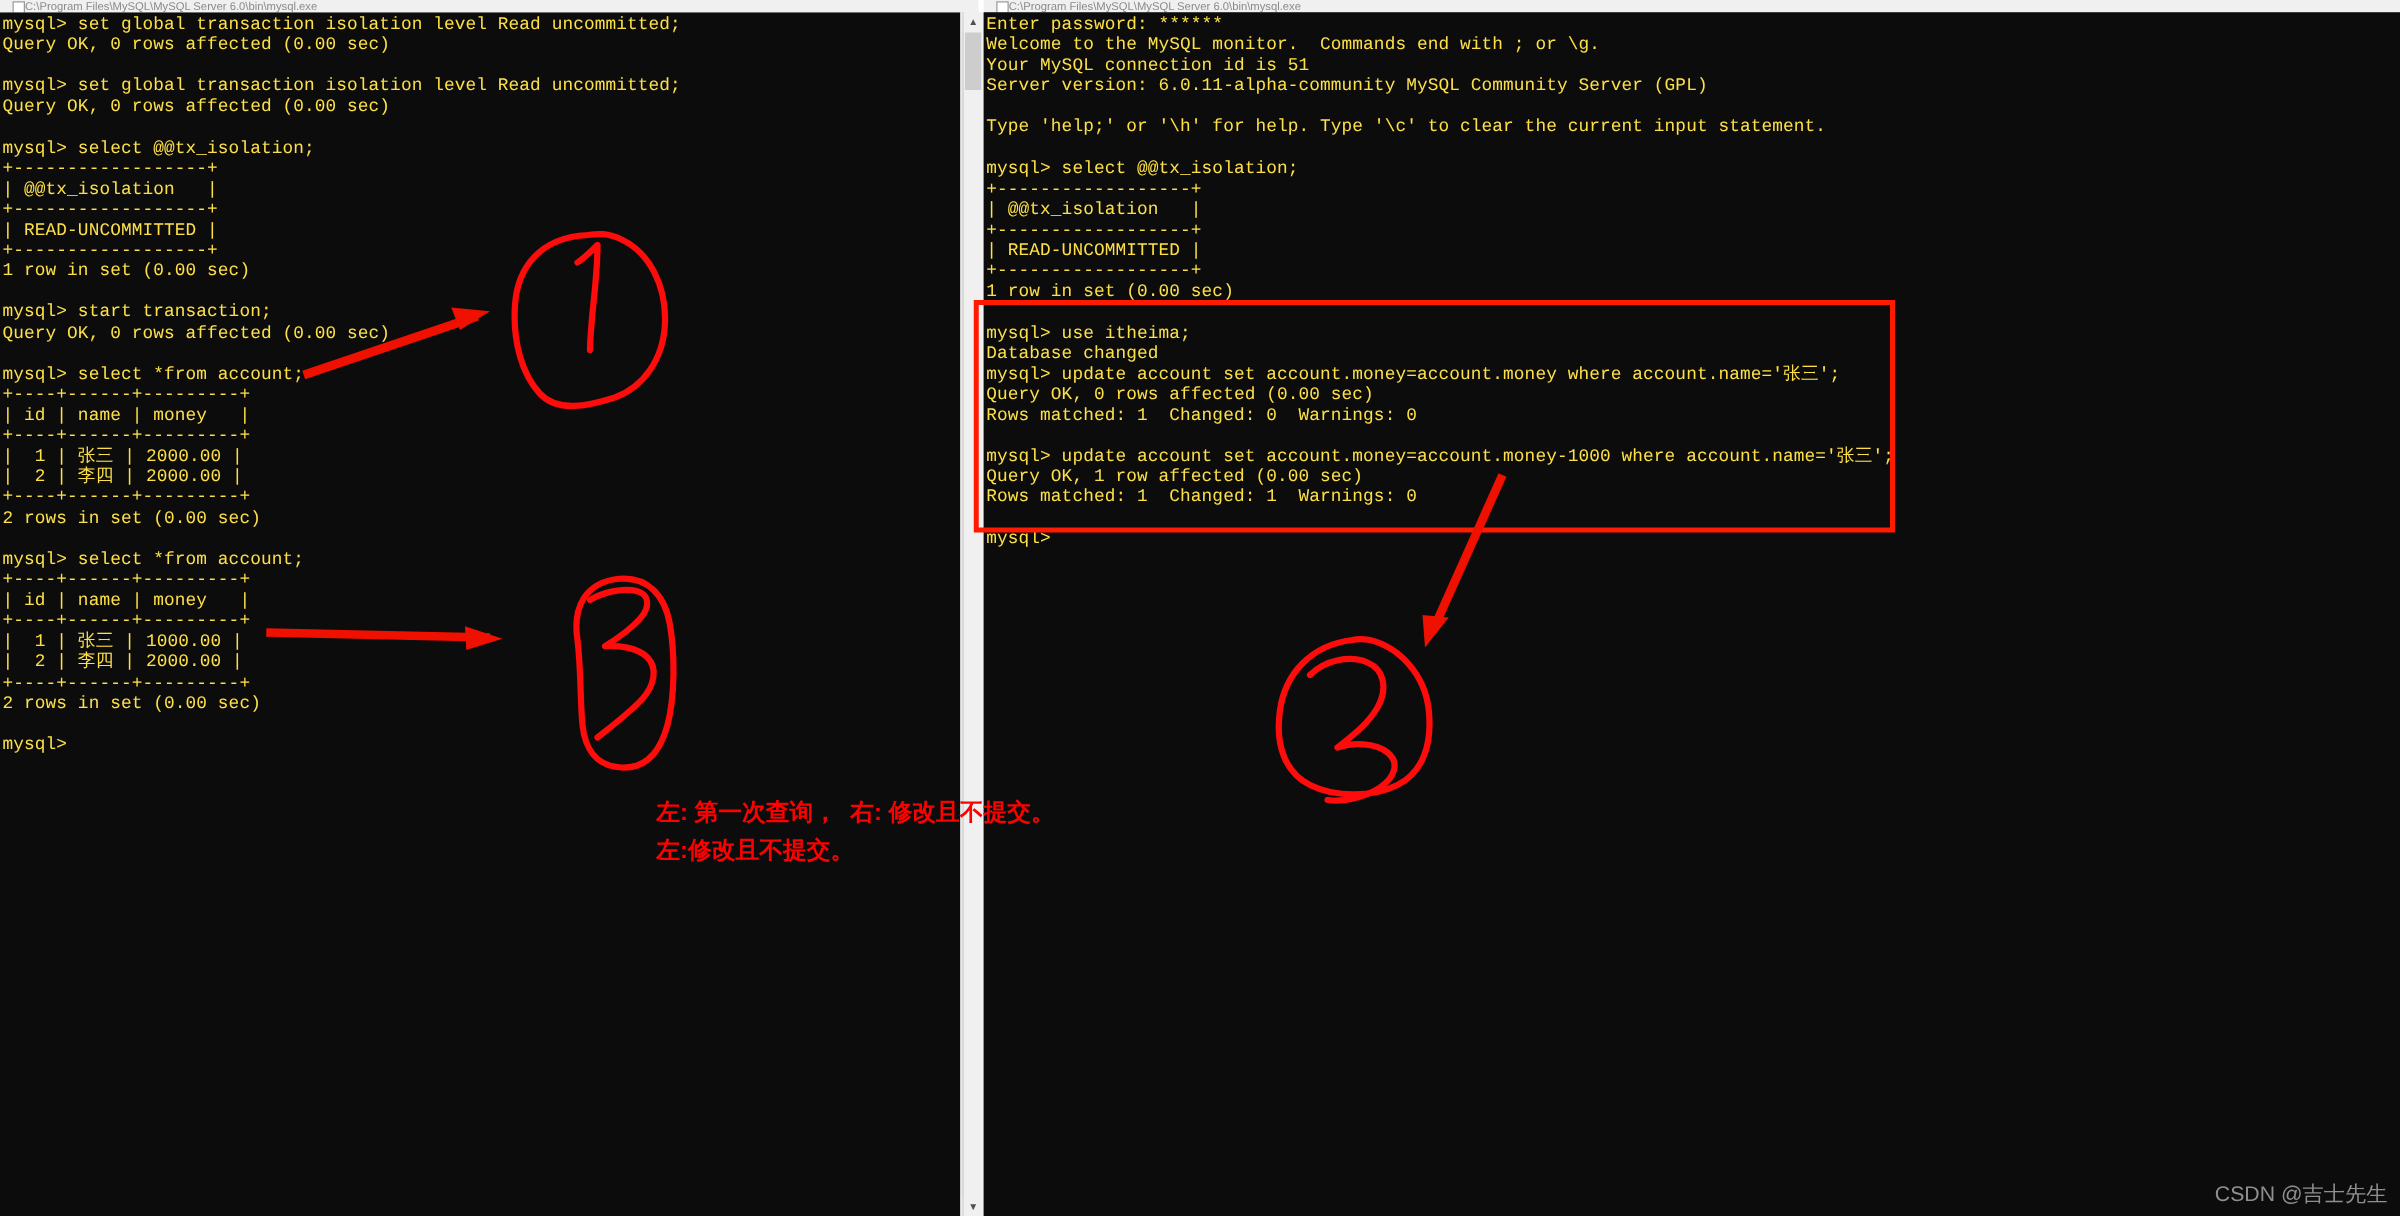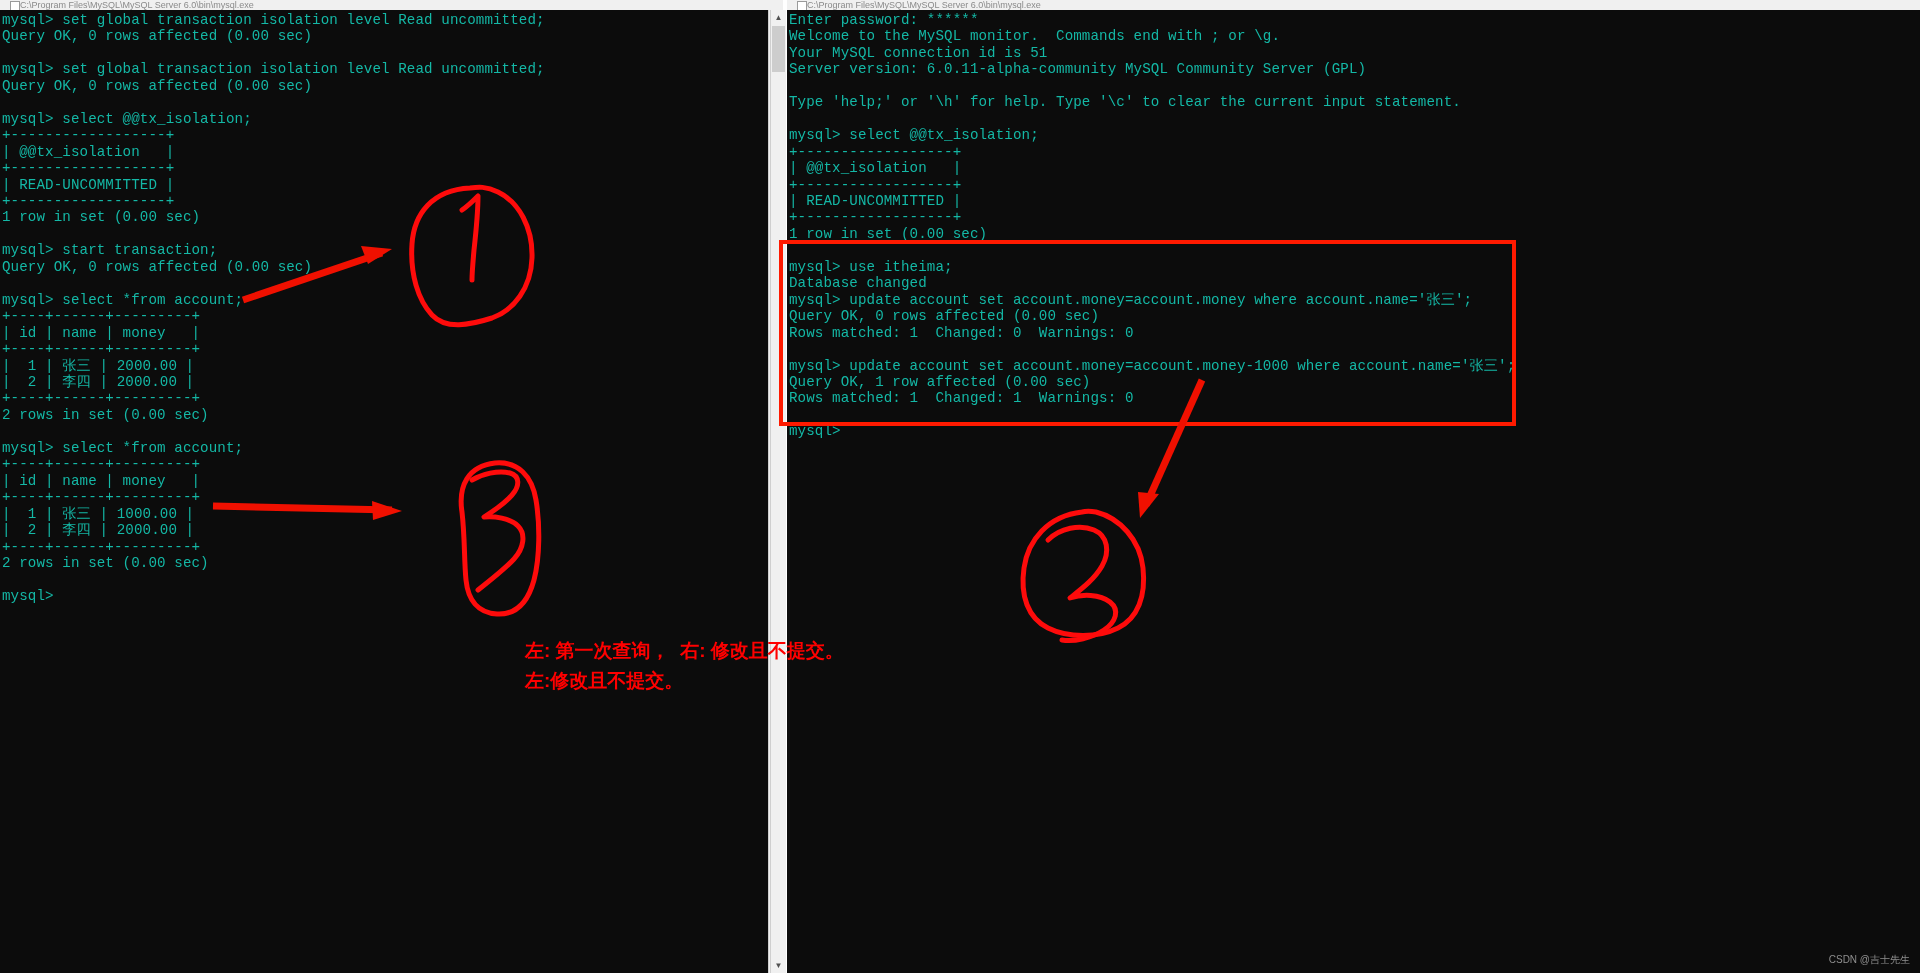--- a/index.html
+++ b/index.html
@@ -20,21 +20,21 @@
     border:1px solid #9a9a9a;background:#fff;
   }
 
   
   .term{
     position:absolute;background:#0c0c0c;color:#16c60c;overflow:hidden;
     font-family:"Liberation Mono","DejaVu Sans Mono",monospace;
   }
   .termtext{
     white-space:pre;font-size:14.2px;line-height:16.45px;
-    color:#14b8a6;letter-spacing:0.1px;
+    color:#fde047;letter-spacing:0.1px;
   }
 
   
   .sbar{
     position:absolute;top:0;width:15px;height:100%;
     background:#f0f0f0;border-left:1px solid #cfcfcf;
   }
   .sbar .arrow{
     position:absolute;left:0;width:15px;height:15px;background:#f0f0f0;
     color:#505050;font-size:8px;text-align:center;line-height:15px;
@@ -51,21 +51,21 @@
 
   
   .overlay{position:absolute;left:0;top:0;width:1920px;height:973px;pointer-events:none;}
 
   .cnnote{
     position:absolute;font-family:"Liberation Sans",sans-serif;
     color:#ff0000;font-size:19px;font-weight:700;white-space:pre;
     line-height:30px;
   }
   .watermark{
-    position:absolute;right:10px;bottom:6px;color:#8f8f8f;font-size:10px;
+    position:absolute;right:10px;bottom:6px;color:#8f8f8f;font-size:17px;
     font-family:"Liberation Sans",sans-serif;white-space:nowrap;
   }
 </style>
 </head>
 <body>
 
 <div class="screen">
 
   <div class="titlebar" style="left:0;width:783px;">
     <div class="boxicon"></div>

